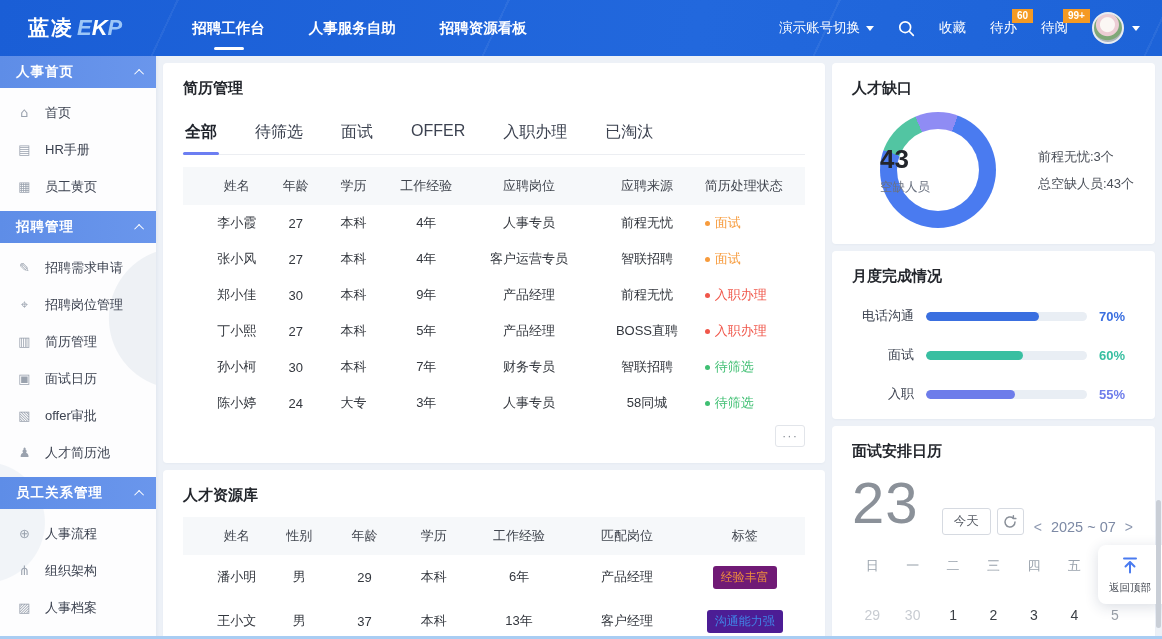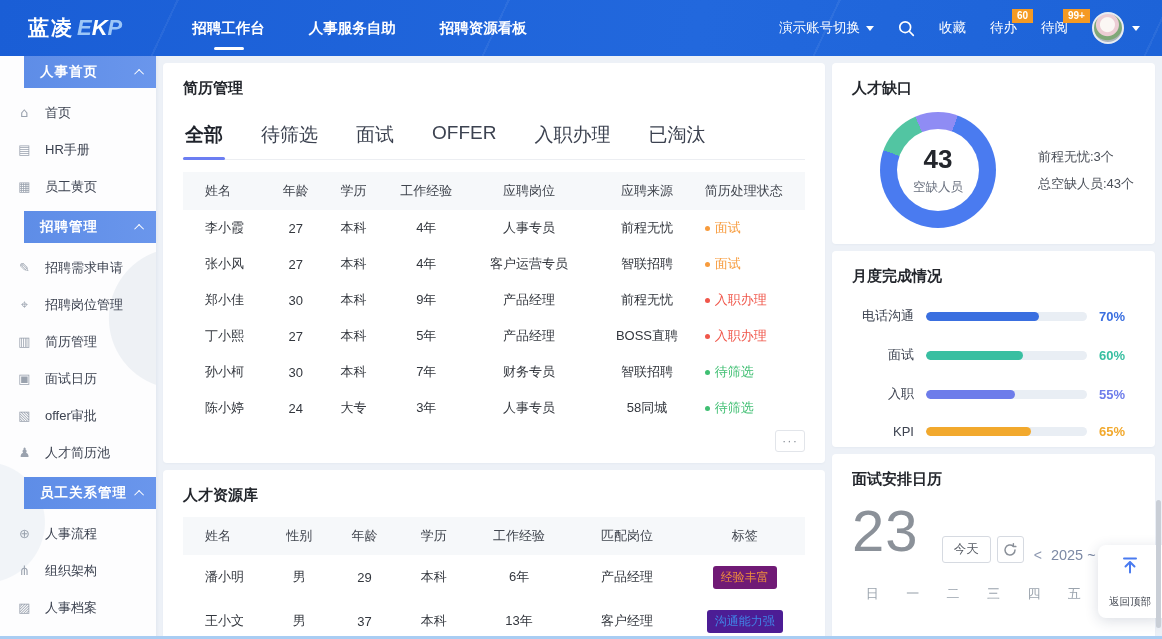--- a/index.html
+++ b/index.html
@@ -31,64 +31,64 @@
   .avatar { width:32px; height:32px; border-radius:50%; border:2px solid #e8ecf2;
     background:radial-gradient(circle at 48% 38%, #fbf7f4 0 7px, #eccdd4 8px 11px, #7fa878 12px 15px, #aeb6bd 16px); }
 
   
   .sidebar { position:absolute; top:56px; left:0; bottom:0; width:156px; background:#fdfdfe; z-index:20;
     background-image:radial-gradient(circle at 115% 45%, #eef1f5 0 70px, transparent 71px),
                      radial-gradient(circle at -10% 80%, #f1f4f8 0 60px, transparent 61px);
     box-shadow:1px 0 3px rgba(30,60,120,.06); overflow:hidden; }
   .sb-header { height:32px; background:linear-gradient(90deg,#5e8de7,#6a96ec); color:#fff;
     display:flex; align-items:center; padding:0 12px 0 16px; font-size:13.5px; font-weight:600;
-    letter-spacing:1px; cursor:pointer; margin-bottom:6px;margin-left:24px; }
+    letter-spacing:1px; cursor:pointer; margin-bottom:6px; }
   .sb-chevron { margin-left:auto; width:7px; height:7px; border-left:1.5px solid #fff; border-top:1.5px solid #fff;
     transform:rotate(45deg) translateY(2px); }
   .sb-item { display:flex; align-items:center; height:37px; padding-left:17px; cursor:pointer; color:#3c4250; font-size:13px; }
   .sb-ico { width:15px; margin-right:13px; color:#9aa2ae; font-size:13px; text-align:center; font-family:"DejaVu Sans",sans-serif; }
   .sb-gap { height:6px; }
 
   
   .main { position:absolute; left:156px; top:56px; right:0; bottom:0; padding:7px 7px 0 7px;
     display:flex; gap:7px; }
   .col-left { width:662px; display:flex; flex-direction:column; gap:7px; }
   .col-right { flex:1; display:flex; flex-direction:column; gap:7px; }
   .card { background:#fff; border-radius:4px; padding:16px 20px; box-shadow:0 1px 2px rgba(40,70,130,.04); }
   .card-title { font-size:15px; font-weight:700; color:#23262c; }
 
   
   .card-resume { height:400px; display:flex; flex-direction:column; }
   .rtabs { display:flex; gap:34px; margin-top:16px; border-bottom:1px solid #eceef2; }
-  .rtab { position:relative; font-size:19px; color:#3c4250; padding:8px 2px 11px; cursor:pointer; }
+  .rtab { position:relative; font-size:16px; color:#3c4250; padding:8px 2px 11px; cursor:pointer; }
   .rtab.active { color:#1f232b; font-weight:700; }
   .rtab.active::after { content:""; position:absolute; left:0; right:0; bottom:-1px; height:3px; background:#6c7ef2; border-radius:2px; }
   table { border-collapse:collapse; width:100%; table-layout:fixed; }
   .tbl { margin-top:12px; }
   .tbl th { background:#f6f8fa; font-size:13px; color:#40454e; font-weight:500; height:38px; }
   .tbl td { font-size:13px; color:#33373e; height:36px; }
   .tbl th, .tbl td { text-align:center; overflow:hidden; white-space:nowrap; }
-  .tbl th:first-child, .tbl td:first-child { text-align:left; padding-left:22px; }
+  .tbl th:first-child, .tbl td:first-child { text-align:center; padding-left:22px; }
   .tbl .al { text-align:left; }
   .dot { display:inline-block; width:5px; height:5px; border-radius:50%; background:currentColor; margin-right:5px; vertical-align:middle; }
   .more-row { display:flex; justify-content:flex-end; margin-top:auto; padding-top:4px; }
   .more-btn { width:30px; height:22px; border:1px solid #e2e5ea; border-radius:3px; background:#fff;
     color:#8a9099; font-size:13px; line-height:19px; text-align:center; cursor:pointer; letter-spacing:1px; }
   .tag { display:inline-block; font-size:12px; padding:3px 8px; border-radius:3px; }
 
   
   .card-talent { flex:1; min-height:220px; }
   .card-talent .tbl td { height:44px; }
 
   
   .card-gap { height:196px; }
   .gap-body { display:flex; align-items:center; margin-top:14px; }
   .donut { position:relative; width:116px; height:116px; border-radius:50%; margin-left:28px; flex:none; }
   .donut::after { content:""; position:absolute; inset:17px; background:#fff; border-radius:50%; }
-  .donut-center { position:absolute; inset:0; display:flex; flex-direction:column; align-items:center; justify-content:center; z-index:2; }
+  .donut-center { position:absolute; inset:0; display:flex; flex-direction:column; align-items:flex-start; justify-content:center; z-index:2; }
   .donut-num { font-size:26px; font-weight:700; color:#23262c; }
   .donut-label { font-size:12.5px; color:#6b7280; margin-top:4px; }
   .gap-legend { margin-left:42px; font-size:13px; color:#4a4f58; line-height:27px; }
 
   
   .card-monthly { height:196px; }
   .mrow { display:flex; align-items:center; margin-top:21px; }
   .mlabel { width:62px; text-align:right; font-size:13px; color:#3c4250; flex:none; }
   .mtrack { flex:1; height:9px; background:#e9eef4; border-radius:5px; margin:0 12px; overflow:hidden; }
   .mfill { height:100%; border-radius:5px; }
@@ -107,21 +107,21 @@
   .cal-grid { display:grid; grid-template-columns:repeat(7,1fr); margin-top:16px; }
   .cal-grid > div { text-align:center; }
   .wk { font-size:13px; color:#9aa3ad; padding:6px 0; }
   .dt { font-size:14px; padding:10px 0 4px; cursor:pointer; color:#3a3f45; }
   .dt.muted { color:#c8ccd2; }
   .dt.mid { color:#9aa0a8; }
 
   
   .back-top { position:absolute; right:0; top:545px; width:64px; background:#fff; border-radius:8px 0 0 8px;
     box-shadow:0 3px 14px rgba(30,50,90,.16); padding:11px 6px 9px; text-align:center; cursor:pointer; z-index:40; }
-  .back-top-text { font-size:10.5px; color:#4a4f58; margin-top:17px; }
+  .back-top-text { font-size:10.5px; color:#4a4f58; margin-top:3px; }
   .scroll-thumb { position:absolute; right:1px; top:500px; width:5px; height:128px; background:#c9ced6; border-radius:3px; z-index:50; cursor:grab; }
   .hscroll { position:absolute; left:0; right:0; bottom:0; height:3px; background:#a9cdf3; z-index:45; }
 </style>
 </head>
 <body>
 
 <div class="app">
 
   <header class="navbar">
     <div class="logo">
@@ -404,27 +404,20 @@
             </span>
           <span class="mpct" style="color: rgb(56, 191, 161);">60%</span>
         </div>
         <div class="mrow">
           <span class="mlabel">入职</span>
           <span class="mtrack">
               <span class="mfill" style="background: rgb(109, 124, 234); display: block; width: 55%;"></span>
             </span>
           <span class="mpct" style="color: rgb(109, 124, 234);">55%</span>
         </div>
-        <div class="mrow">
-          <span class="mlabel">KPI</span>
-          <span class="mtrack">
-              <span class="mfill" style="background: rgb(242, 169, 45); display: block; width: 65%;"></span>
-            </span>
-          <span class="mpct" style="color: rgb(242, 169, 45);">65%</span>
-        </div>
       </section>
 
       <section class="card card-cal">
         <div class="card-title">面试安排日历</div>
         <div class="cal-top">
           <div class="cal-day">23</div>
           <div class="cal-controls">
             <div class="cal-btns">
               <button class="btn-today">今天</button>
               <button class="btn-refresh">

